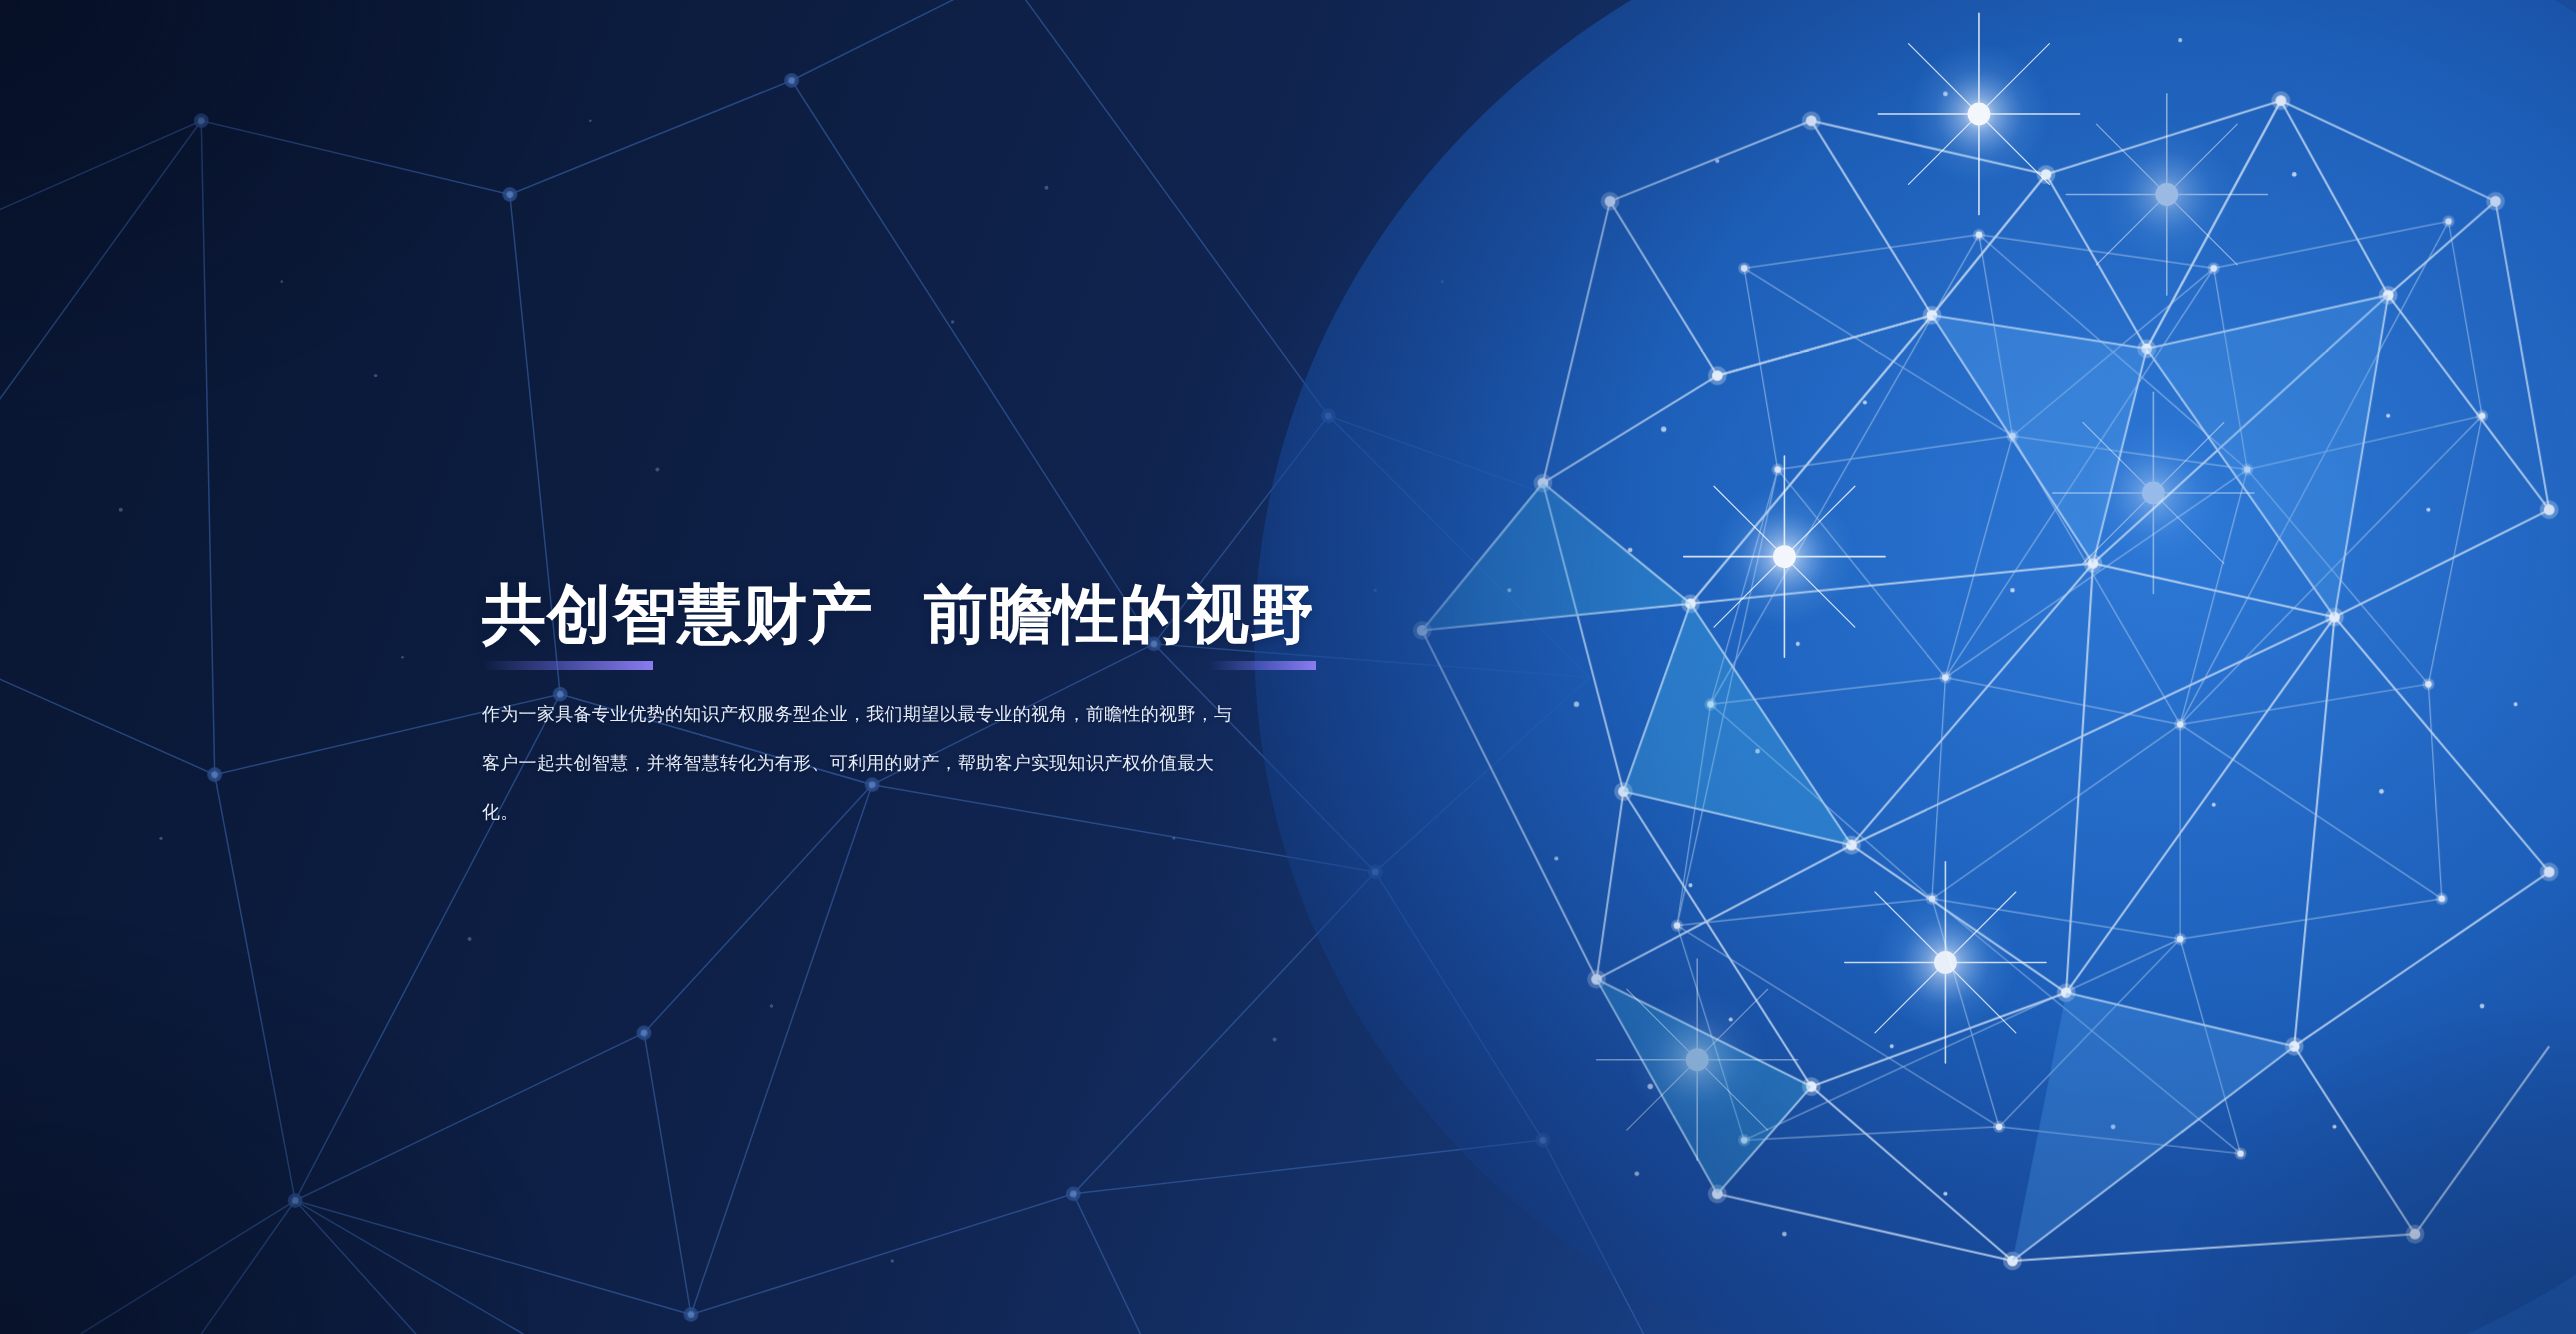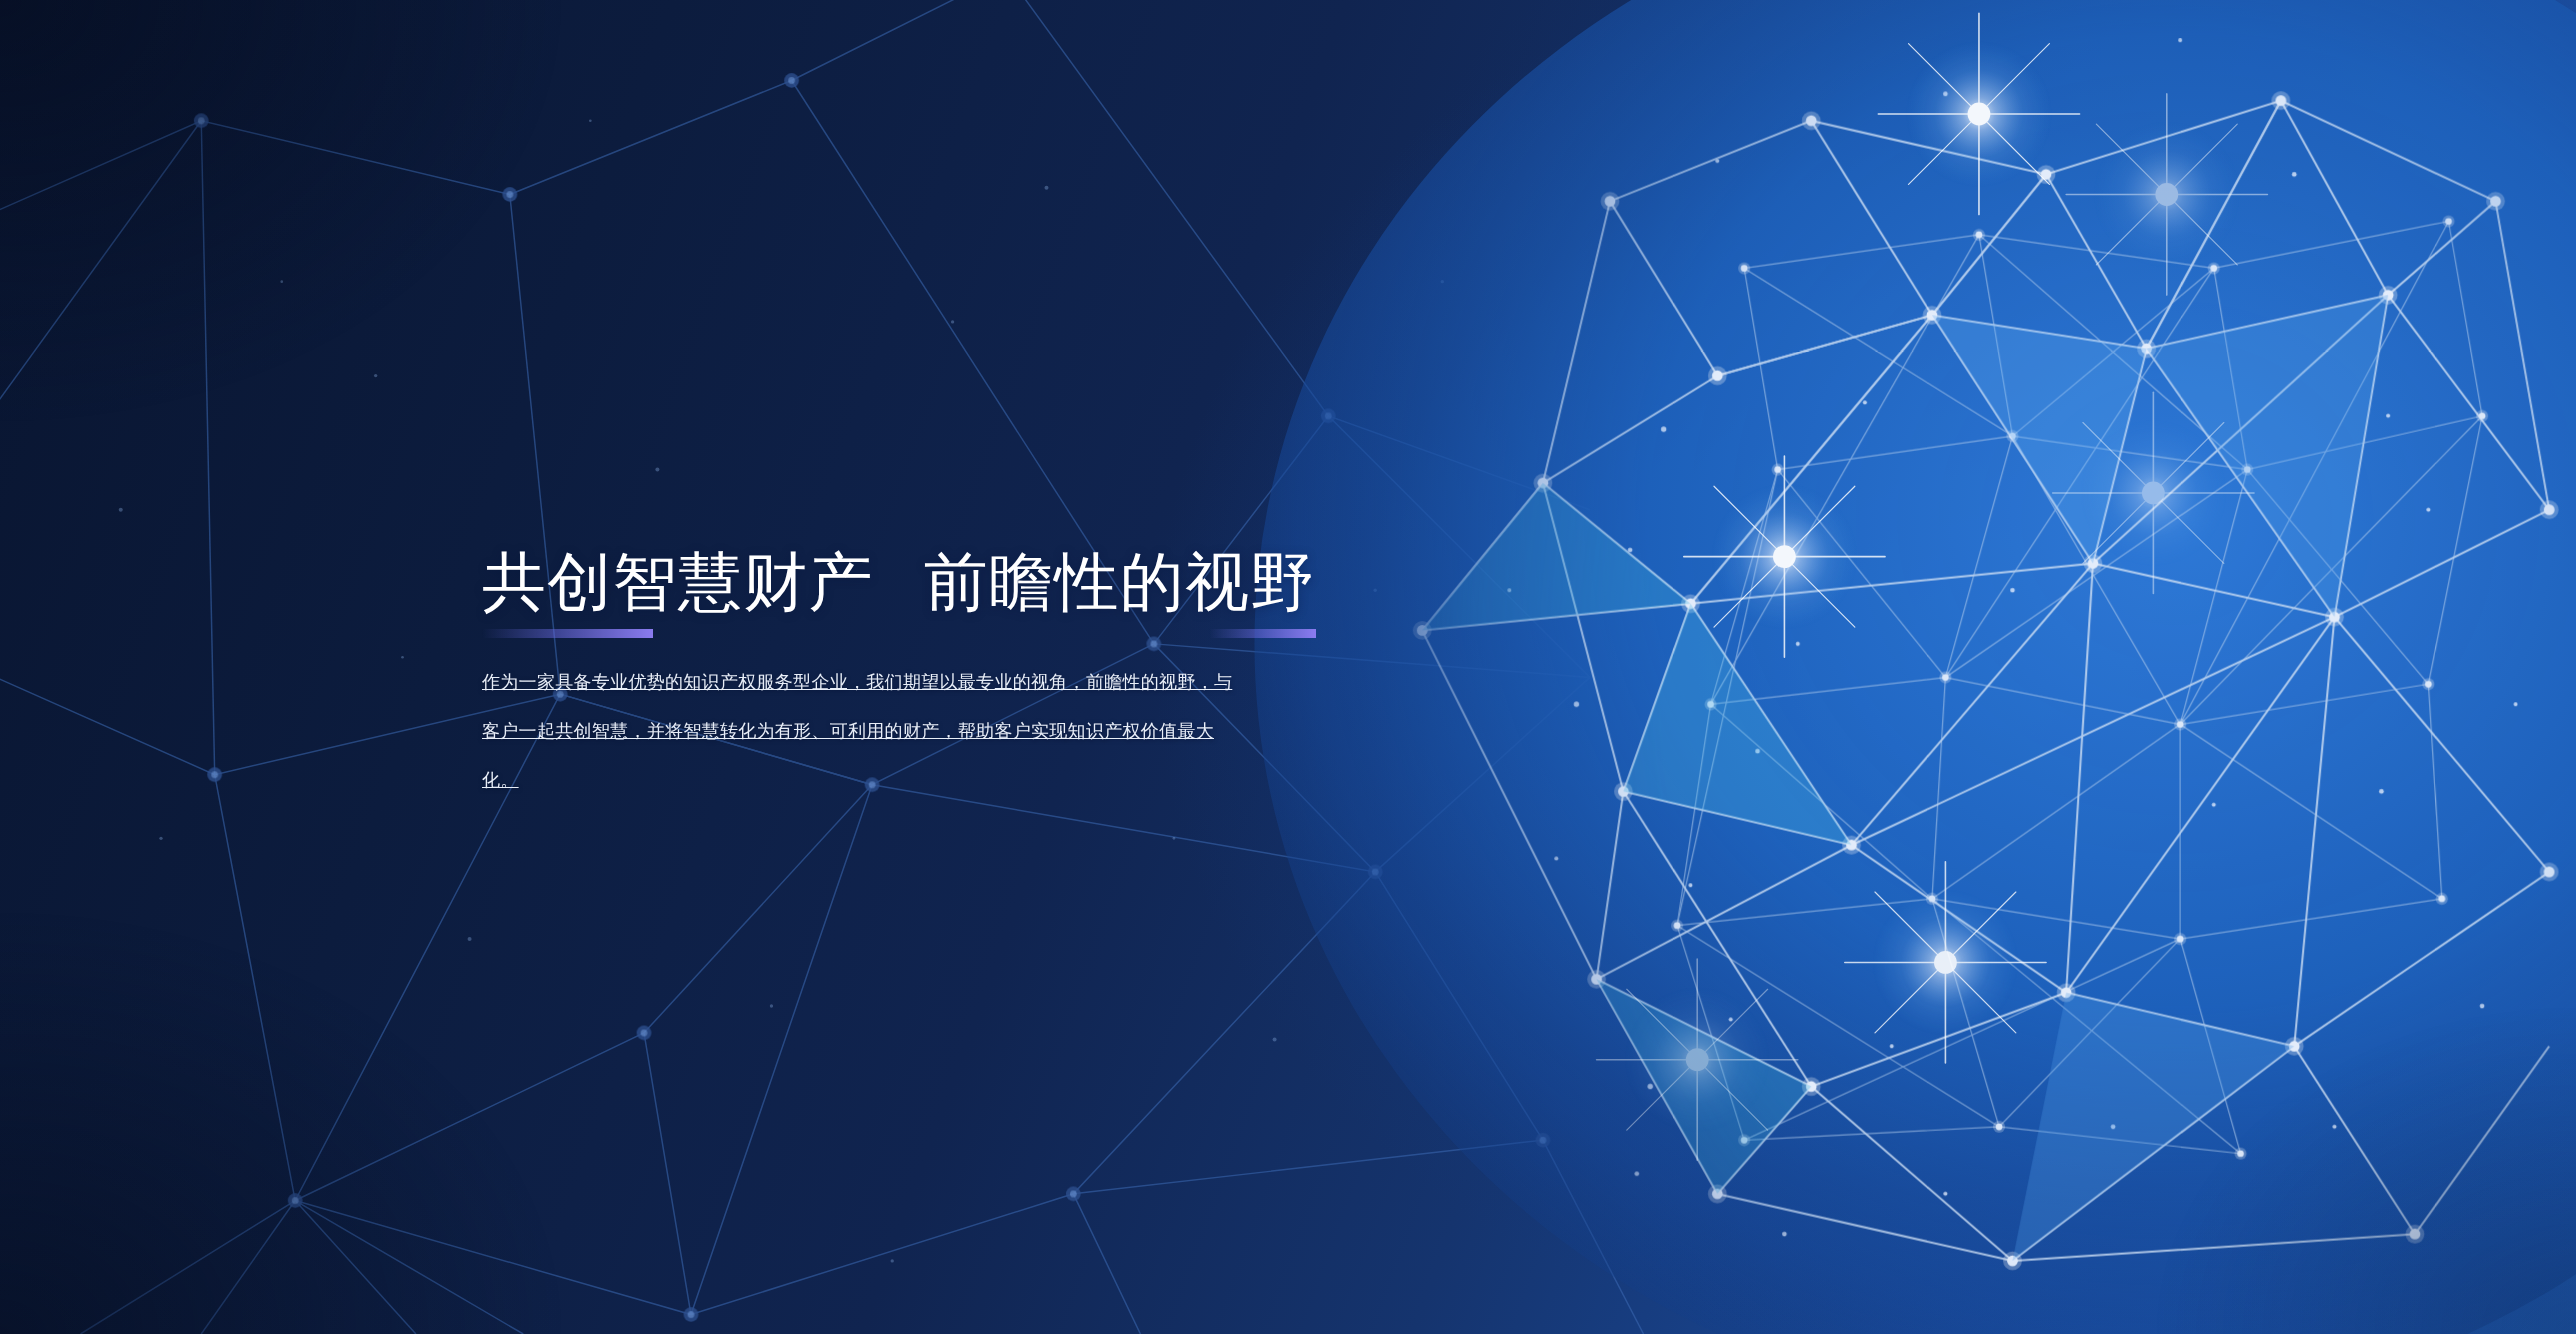--- a/index.html
+++ b/index.html
@@ -36,43 +36,43 @@
     position:absolute; z-index:10;
     left:482px; top:550px; width:953px;
   }
 
   #headline {
     display:flex; align-items:flex-start;
     color:#ffffff;
     font-size:64px;
     line-height:1.0;
     letter-spacing:1.3px;
-    font-weight:400;
+    font-weight:700;
     white-space:nowrap;
     text-shadow:0 1.3px 9.4px rgba(0,20,60,0.45);
+    margin-top:32px;
   }
   .head-part { position:relative; display:inline-block; padding-bottom:24px; }
   #head-part-2 { margin-left:50px; }
 
   .accent-bar {
     position:absolute; left:0; bottom:0;
     height:9.4px; width:171px;
     background:linear-gradient(90deg, rgba(90,110,200,0.0) 0%, rgba(104,104,220,0.55) 45%, #8b7cf0 100%);
   }
   #head-part-2 .accent-bar { width:107px; left:auto; right:0; }
 
   #body-copy {
     margin-top:20px;
     color:#e8eef8;
     font-size:18px;
     line-height:49px;
     letter-spacing:0.3px;
     width:758px;
     text-shadow:0 0.7px 4px rgba(0,15,45,0.55);
-    text-decoration:underline;
   }
 </style>
 </head>
 <body>
 
 <div id="banner">
 
   <svg class="layer" id="bg-net" viewBox="0 0 3840 1989" preserveAspectRatio="none">
     <defs>
       <g id="dimnode">

